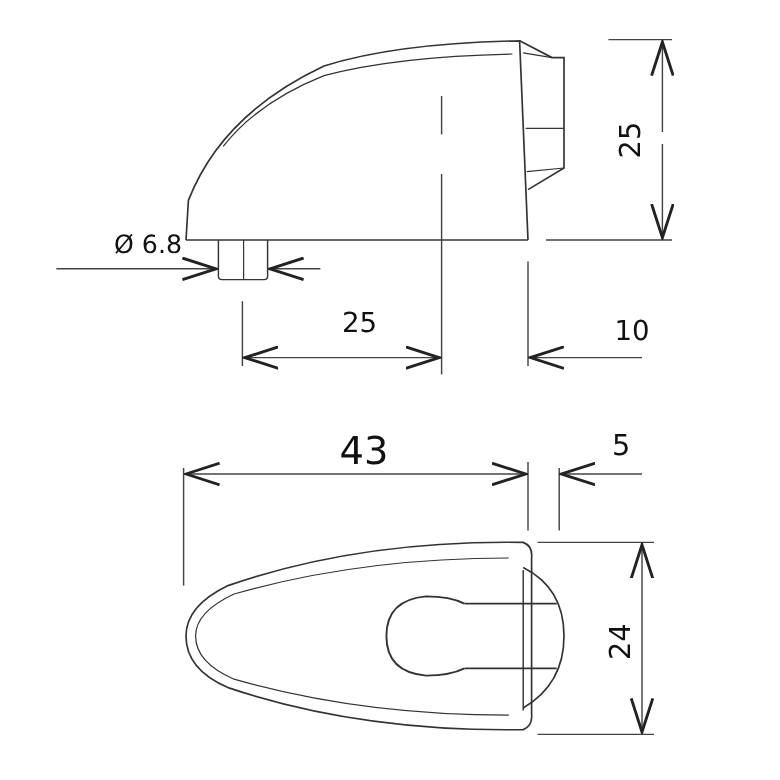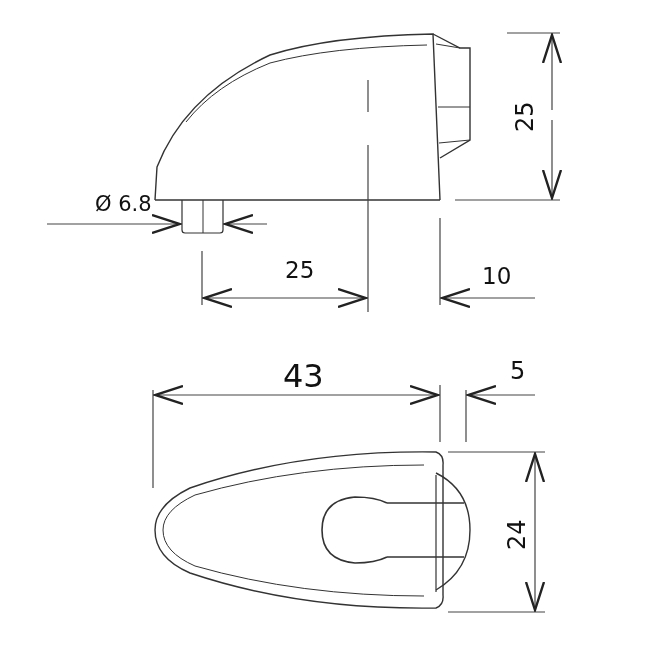--- a/index.html
+++ b/index.html
@@ -84,17 +84,17 @@
       <line x1="448" y1="452" x2="545" y2="452"></line>
       <line x1="448" y1="612" x2="545" y2="612"></line>
       <line x1="535" y1="530" x2="535" y2="454" marker-end="url(#arr)"></line>
       <line x1="535" y1="530" x2="535" y2="610" marker-end="url(#arr)"></line>
     </g>
   </svg>
 
   <span class="lbl" style="left:55px;top:192px;font-size:21px;margin-left:40px;">Ø 6.8</span>
   <span class="lbl" style="left:511px;top:100px;font-size:24px;transform:rotate(-90deg);transform-origin:left top;top:132px;">25</span>
   <span class="lbl" style="left:285px;top:257px;font-size:23px;">25</span>
-  <span class="lbl" style="left:482px;top:263px;font-size:23px;">10</span>
+  <span class="lbl" style="left:512px;top:263px;font-size:23px;">10</span>
   <span class="lbl" style="left:283px;top:357px;font-size:32px;">43</span>
   <span class="lbl" style="left:510px;top:357px;font-size:24px;">5</span>
   <span class="lbl" style="left:503px;top:550px;font-size:24px;transform:rotate(-90deg);transform-origin:left top;">24</span>
 </div>
 
 </body></html>

